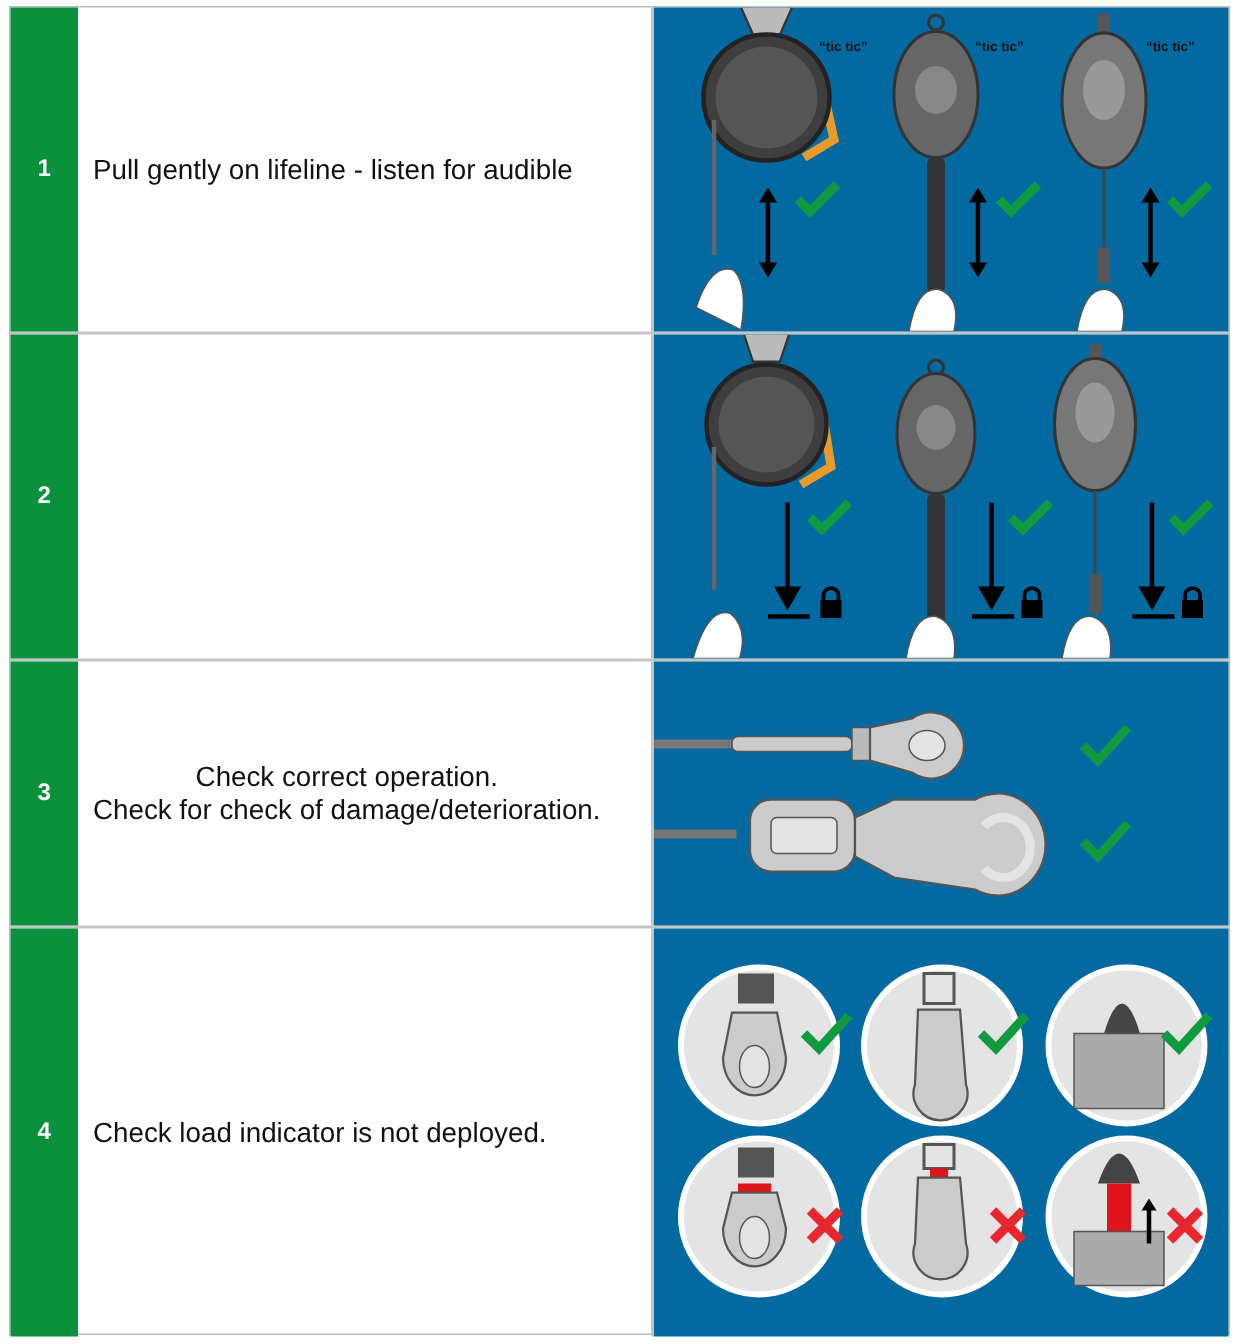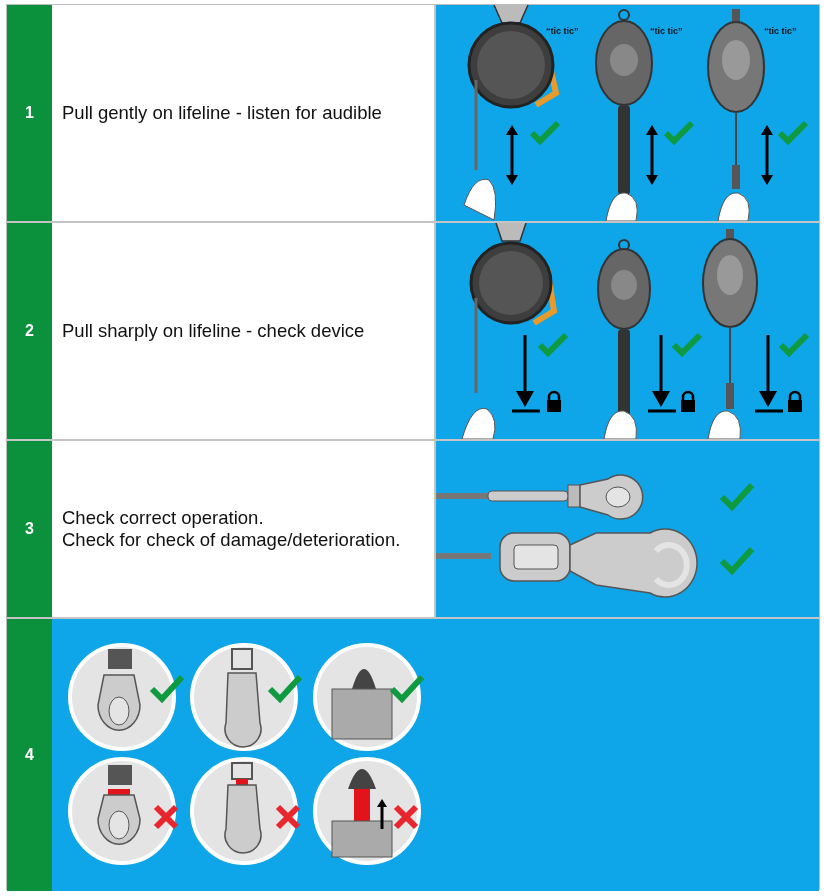--- a/index.html
+++ b/index.html
@@ -8,22 +8,22 @@
   .table { position: absolute; left: 6px; top: 4px; width: 814px; height: 886px;
            border: 1px solid #bdbdbd; box-sizing: border-box; }
   .row { position: absolute; left: 0; width: 100%; display: flex; box-sizing: border-box;
          border-bottom: 2px solid #c4c4c4; }
   .row:last-child { border-bottom: none; }
   .num { width: 45px; background: #0b913c; color: #fff; font-weight: bold; font-size: 16px;
          display: flex; align-items: center; justify-content: center; flex: none; }
   .text { width: 384px; flex: none; display: flex; align-items: center; padding-left: 10px;
           box-sizing: border-box; font-size: 18.5px; line-height: 22px; color: #111;
           border-right: 2px solid #c4c4c4; }
-  .text .lines span { display: block; }
-  .illus { flex: 1; background: #0ea5e9; position: relative; overflow: hidden; }
+  .text .lines span { display: block; text-align: center; }
+  .illus { flex: 1; background: #0369a1; position: relative; overflow: hidden; }
   svg { display: block; }
 </style>
 </head>
 <body>
 
 <div class="table">
 
   <div class="row" style="top:0;height:218px;">
     <div class="num">1</div>
     <div class="text">
@@ -87,21 +87,20 @@
           </g>
         <text x="328" y="29" font-family="Liberation Sans, sans-serif" font-size="9" font-weight="bold" fill="#111">“tic tic”</text>
       </svg>
     </div>
   </div>
 
   <div class="row" style="top:218px;height:218px;">
     <div class="num">2</div>
     <div class="text">
       <div class="lines">
-        <span>Pull sharply on lifeline - check device</span>
       </div>
     </div>
     <div class="illus">
       <svg width="384" height="216" viewBox="0 0 384 216">
         <g>
           <path d="M60 0 L66 18 L84 18 L90 0" fill="#bbb" stroke="#333" stroke-width="1.5"></path>
           <path d="M92 56 L112 50 L118 88 L98 100" fill="none" stroke="#e89a2a" stroke-width="6"></path>
           <circle cx="75" cy="60" r="40" fill="#3e3e3e" stroke="#222" stroke-width="3"></circle>
           <circle cx="75" cy="60" r="32" fill="#555"></circle>
           <line x1="40" y1="75" x2="40" y2="170" stroke="#666" stroke-width="3"></line>
@@ -193,20 +192,25 @@
         </g>
         <g>
             <polyline points="286,120 296,130 316,108" fill="none" stroke="#0f9a40" stroke-width="6"></polyline>
           </g>
       </svg>
     </div>
   </div>
 
   <div class="row" style="top:614px;height:272px;">
     <div class="num">4</div>
+    <div class="text">
+      <div class="lines">
+        <span>Check load indicator is not deployed.</span>
+      </div>
+    </div>
     <div class="illus">
       <svg width="384" height="270" viewBox="0 0 384 270">
 
         <g>
           <circle cx="70" cy="78" r="52" fill="#e4e4e4" stroke="#fff" stroke-width="4"></circle>
           <rect x="56" y="30" width="24" height="20" fill="#555"></rect>
           <path d="M52 56 h30 l6 30 a20 24 0 1 1 -42 0 z" fill="#ccc" stroke="#555" stroke-width="1.5"></path>
           <ellipse cx="67" cy="92" rx="10" ry="14" fill="#e4e4e4" stroke="#555"></ellipse>
         </g>
         <g>

